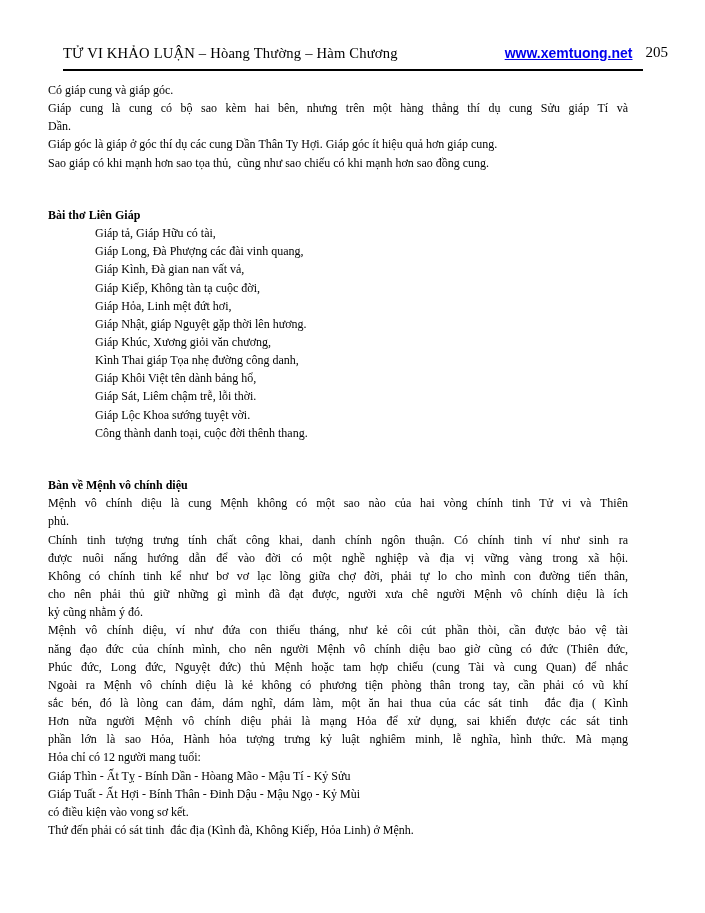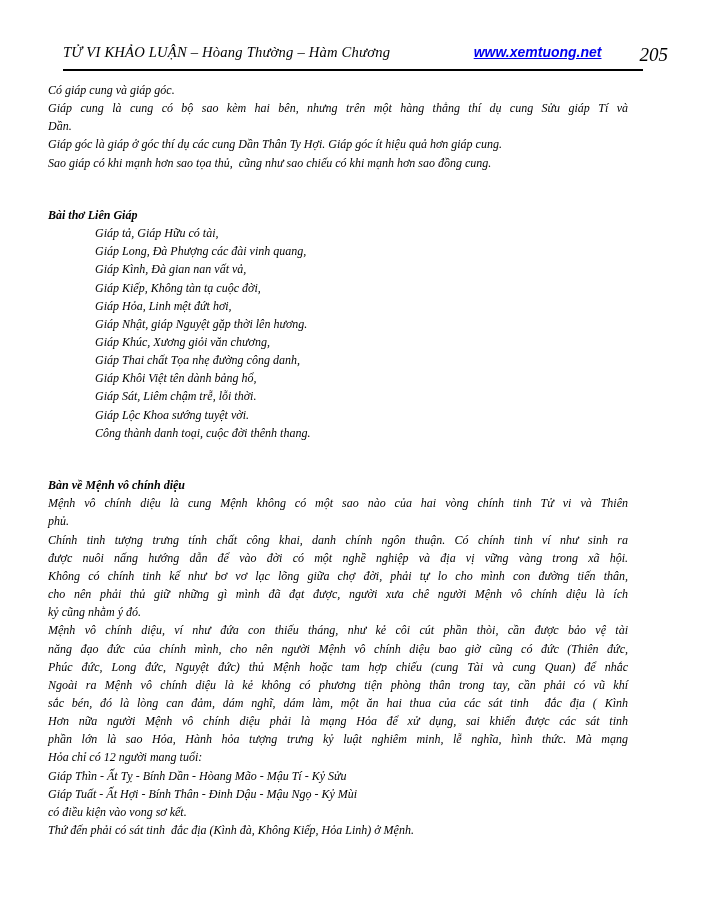--- a/index.html
+++ b/index.html
@@ -3,38 +3,38 @@
 <meta charset="utf-8">
 <style>
   html,body { margin:0; padding:0; }
   body {
     width:705px; height:913px;
     background:#ffffff;
     color:#000000;
     font-family:"Liberation Serif", serif;
     overflow:hidden;
   }
-  .page { position:relative; width:705px; height:913px; background:#fff;font-style:italic; }
+  .page { position:relative; width:705px; height:913px; background:#fff; }
 
   .header {
     position:absolute; left:63px; top:44px; width:605px;
     display:flex; align-items:baseline;
     font-size:14.6px; white-space:nowrap;
   }
   .header-title { flex:1; letter-spacing:0.2px; }
-  .header-right { display:flex; align-items:flex-start; }
+  .header-right { display:flex; align-items:center; }
   .website {
     font-family:"Liberation Sans", sans-serif;
     font-weight:bold;
     font-size:14px;
     color:#0000ee;
     text-decoration:underline;
     cursor:pointer;
   }
-  .pagenum { margin-left:38px; font-size:19px; }
+  .pagenum { margin-left:13px; font-size:15px; }
 
   .rule {
     position:absolute; left:63px; top:69px; width:580px; height:2px;
     background:#000;
   }
 
   .content {
     position:absolute; left:48px; top:81px; width:580px;
     font-size:12px; line-height:18.15px;
   }
@@ -66,21 +66,21 @@
     <div class="ln">Sao giáp có khi mạnh hơn sao tọa thủ,  cũng như sao chiếu có khi mạnh hơn sao đồng cung.</div>
     <div class="ln"></div>
     <div class="ln b">Bài thơ Liên Giáp</div>
     <div class="ln poem">Giáp tả, Giáp Hữu có tài,</div>
     <div class="ln poem">Giáp Long, Đà Phượng các đài vinh quang,</div>
     <div class="ln poem">Giáp Kình, Đà gian nan vất vả,</div>
     <div class="ln poem">Giáp Kiếp, Không tàn tạ cuộc đời,</div>
     <div class="ln poem">Giáp Hỏa, Linh mệt đứt hơi,</div>
     <div class="ln poem">Giáp Nhật, giáp Nguyệt gặp thời lên hương.</div>
     <div class="ln poem">Giáp Khúc, Xương giỏi văn chương,</div>
-    <div class="ln poem">Giáp Thai chất Tọa nhẹ đường công danh,</div>
+    <div class="ln poem">Kình Thai giáp Tọa nhẹ đường công danh,</div>
     <div class="ln poem">Giáp Khôi Việt tên dành bảng hổ,</div>
     <div class="ln poem">Giáp Sát, Liêm chậm trễ, lỗi thời.</div>
     <div class="ln poem">Giáp Lộc Khoa sướng tuyệt vời.</div>
     <div class="ln poem">Công thành danh toại, cuộc đời thênh thang.</div>
     <div class="ln"></div>
     <div class="ln b">Bàn về Mệnh vô chính diệu</div>
     <div class="ln j">Mệnh vô chính diệu là cung Mệnh không có một sao nào của hai vòng chính tinh Tử vi và Thiên</div>
     <div class="ln">phủ.</div>
     <div class="ln j">Chính tinh tượng trưng tính chất công khai, danh chính ngôn thuận. Có chính tinh ví như sinh ra</div>
     <div class="ln j">được nuôi nấng hướng dẫn để vào đời có một nghề nghiệp và địa vị vững vàng trong xã hội.</div>

